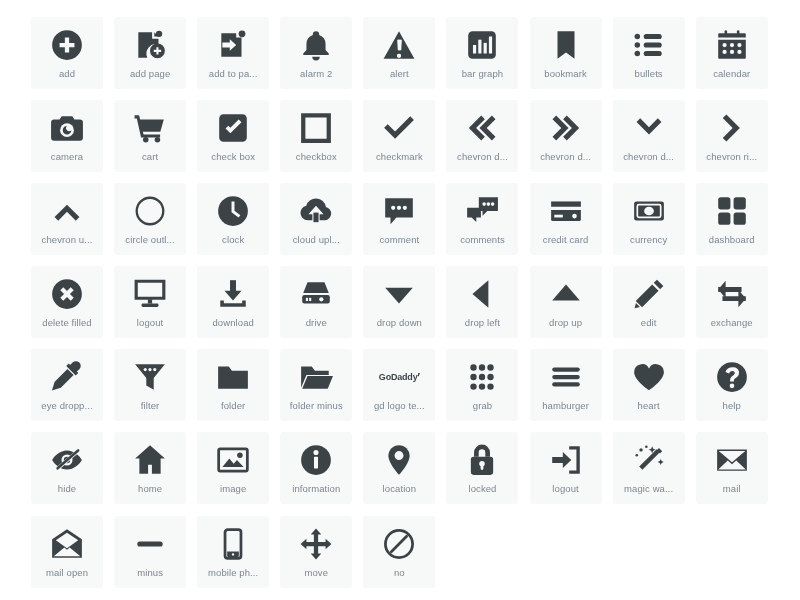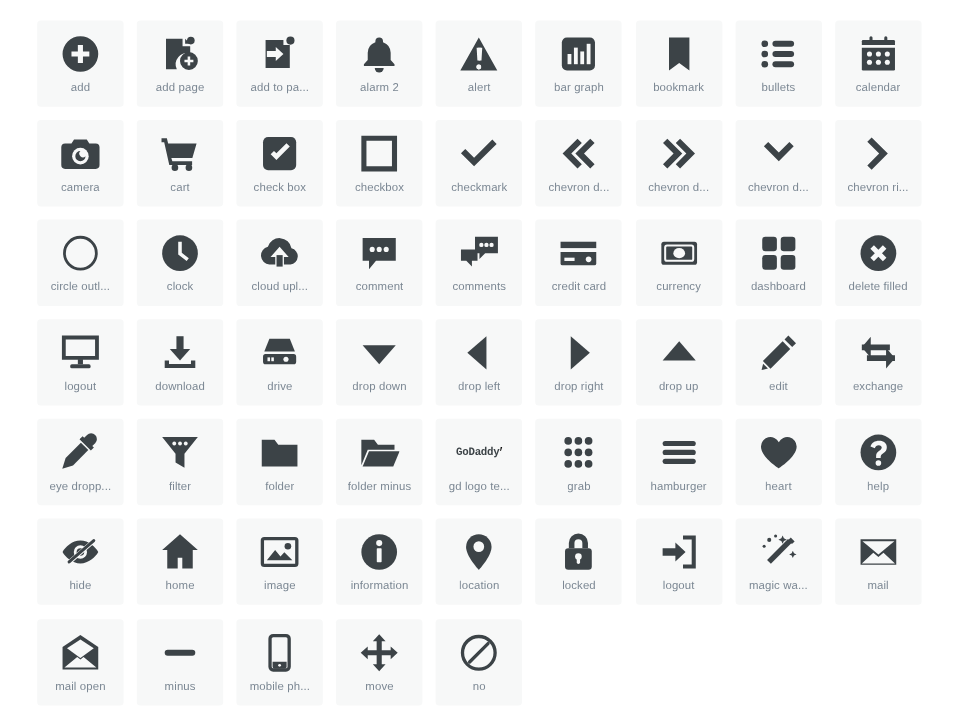--- a/index.html
+++ b/index.html
@@ -52,21 +52,21 @@
     line-height: 11px;
     color: #7b8793;
     letter-spacing: 0.1px;
     max-width: 64px;
     white-space: nowrap;
     overflow: hidden;
     text-overflow: ellipsis;
     text-align: center;
   }
   .gd-wordmark {
-    font-family: Liberation Mono, monospace;
+    font-family: Liberation Sans, sans-serif;
     font-weight: bold;
     font-size: 9px;
     color: #3c4347;
     letter-spacing: -0.2px;
     transform: scaleY(1.05);
   }
 </style>
 </head>
 <body>
 
@@ -247,20 +247,28 @@
       <div class="icon-glyph">
         <svg width="34" height="34" viewBox="0 0 32 32">
           <path d="M10.7 3.3L7.3 6.7l9.3 9.3-9.3 9.3 3.4 3.4L23.4 16z"></path>
         </svg>
       </div>
       <div class="icon-label" title="chevron right">chevron ri...</div>
     </div>
     <div class="icon-card">
       <div class="icon-glyph">
         <svg width="34" height="34" viewBox="0 0 32 32">
+          <path d="M4.3 21.7l3.4 3.4L16 16.8l8.3 8.3 3.4-3.4L16 10z"></path>
+        </svg>
+      </div>
+      <div class="icon-label" title="chevron up">chevron u...</div>
+    </div>
+    <div class="icon-card">
+      <div class="icon-glyph">
+        <svg width="34" height="34" viewBox="0 0 32 32">
           <circle cx="16" cy="16" r="12.5" fill="none" stroke="#3c4347" stroke-width="2.2"></circle>
         </svg>
       </div>
       <div class="icon-label" title="circle outline">circle outl...</div>
     </div>
     <div class="icon-card">
       <div class="icon-glyph">
         <svg width="34" height="34" viewBox="0 0 32 32">
           <path d="M16 2a14 14 0 100 28 14 14 0 000-28z"></path>
           <path d="M17.4 7h-2.8v10.1l6.6 5.1 1.7-2.2-5.5-4.3z" fill="#f7f8f8"></path>
@@ -389,28 +397,20 @@
       </div>
       <div class="icon-label" title="drop down">drop down</div>
     </div>
     <div class="icon-card">
       <div class="icon-glyph">
         <svg width="34" height="34" viewBox="0 0 32 32">
           <path d="M22 3v26L7 16z"></path>
         </svg>
       </div>
       <div class="icon-label" title="drop left">drop left</div>
-    </div>
-    <div class="icon-card">
-      <div class="icon-glyph">
-        <svg width="34" height="34" viewBox="0 0 32 32">
-          <path d="M10 3v26l15-13z"></path>
-        </svg>
-      </div>
-      <div class="icon-label" title="drop right">drop right</div>
     </div>
     <div class="icon-card">
       <div class="icon-glyph">
         <svg width="34" height="34" viewBox="0 0 32 32">
           <path d="M3 22h26L16 7z"></path>
         </svg>
       </div>
       <div class="icon-label" title="drop up">drop up</div>
     </div>
     <div class="icon-card">

